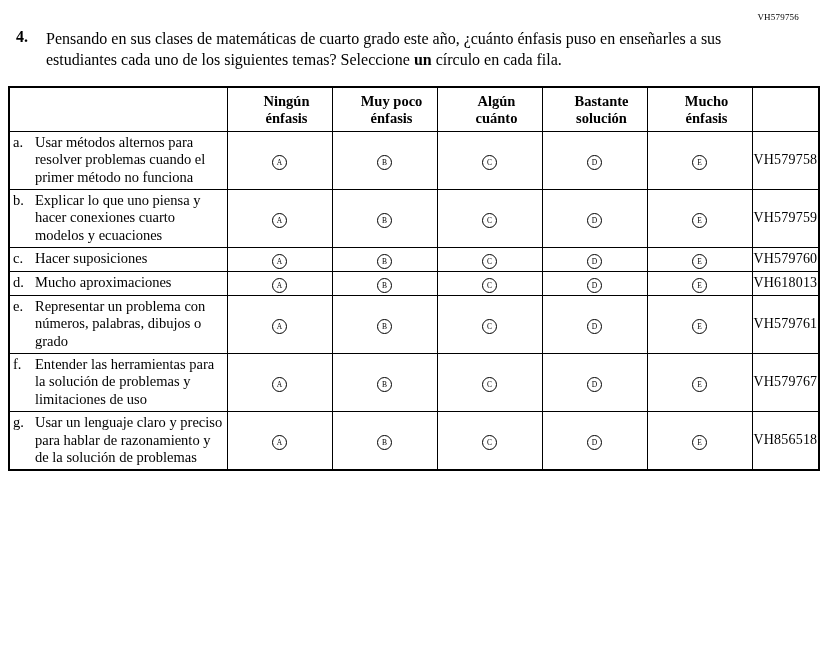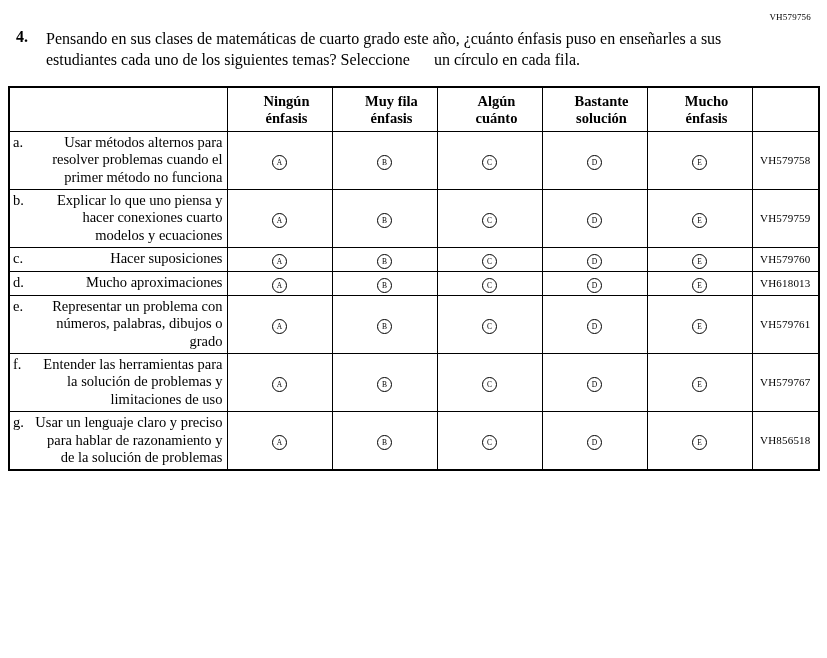--- a/index.html
+++ b/index.html
@@ -3,34 +3,34 @@
 <meta charset="utf-8">
 <style>
   html,body{margin:0;padding:0;}
   body{
     width:827px;height:658px;
     background:#ffffff;color:#000;
     font-family:"Liberation Serif","DejaVu Serif",serif;
     position:relative;overflow:hidden;
   }
   .top-code{
-    position:absolute;top:12px;right:16px;
+    position:absolute;top:12px;right:28px;
     font-size:9px;letter-spacing:0.2px;
   }
   .question{
     display:flex;
     margin:28px 20px 0 16px;
   }
   .qnum{
     flex:0 0 30px;font-weight:bold;font-size:16px;
   }
   .qtext{
     width:700px;font-size:16px;line-height:1.32;
   }
-  .qtext b{font-weight:normal;margin-left:20px;}
+  .qtext b{font-weight:bold;}
   table.emphasis{
     border-collapse:collapse;table-layout:fixed;
     width:810px;margin:16px 0 0 8px;
     border:2px solid #000;
   }
   table.emphasis th,
   table.emphasis td{
     border:1px solid #000;
   }
   thead th{
@@ -39,35 +39,35 @@
     text-align:center;vertical-align:top;
     padding:5px 10px 4px 24px;line-height:1.15;
   }
   td.label-cell{
     padding:2px 4px 2px 3px;
     font-size:14.5px;line-height:1.22;
     vertical-align:top;
   }
   .row-label{display:flex;}
   .row-letter{flex:0 0 22px;}
-  .row-text{flex:1;text-align:right;}
+  .row-text{flex:1;}
   td.opt-cell{
     text-align:center;vertical-align:middle;padding:2px;
   }
   .circle{
     display:inline-block;
     width:13px;height:13px;
     border:1px solid #000;border-radius:50%;
     font-size:7.5px;line-height:13px;
     text-align:center;
     font-family:"Liberation Serif","DejaVu Serif",serif;
     cursor:pointer;
   }
   td.code-cell{
-    font-size:11px;text-align:center;vertical-align:middle;
+    font-size:14px;text-align:center;vertical-align:middle;
     padding:1px;letter-spacing:0.2px;
   }
   col.label-col{width:218px;}
   col.opt-col{width:105px;}
   col.code-col{width:67px;}
 </style>
 </head>
 <body>
 
 <div class="top-code">VH579756</div>
@@ -84,21 +84,21 @@
       <col class="opt-col">
       <col class="opt-col">
       <col class="opt-col">
       <col class="opt-col">
     <col class="code-col">
   </colgroup>
   <thead>
     <tr id="header-row">
         <th></th>
         <th>Ningún énfasis</th>
-        <th>Muy fila énfasis</th>
+        <th>Muy poco énfasis</th>
         <th>Algún cuánto</th>
         <th>Bastante solución</th>
         <th>Mucho énfasis</th>
         <th></th>
       </tr>
   </thead>
   <tbody id="table-body">
       <tr>
         <td class="label-cell">
           <div class="row-label">

